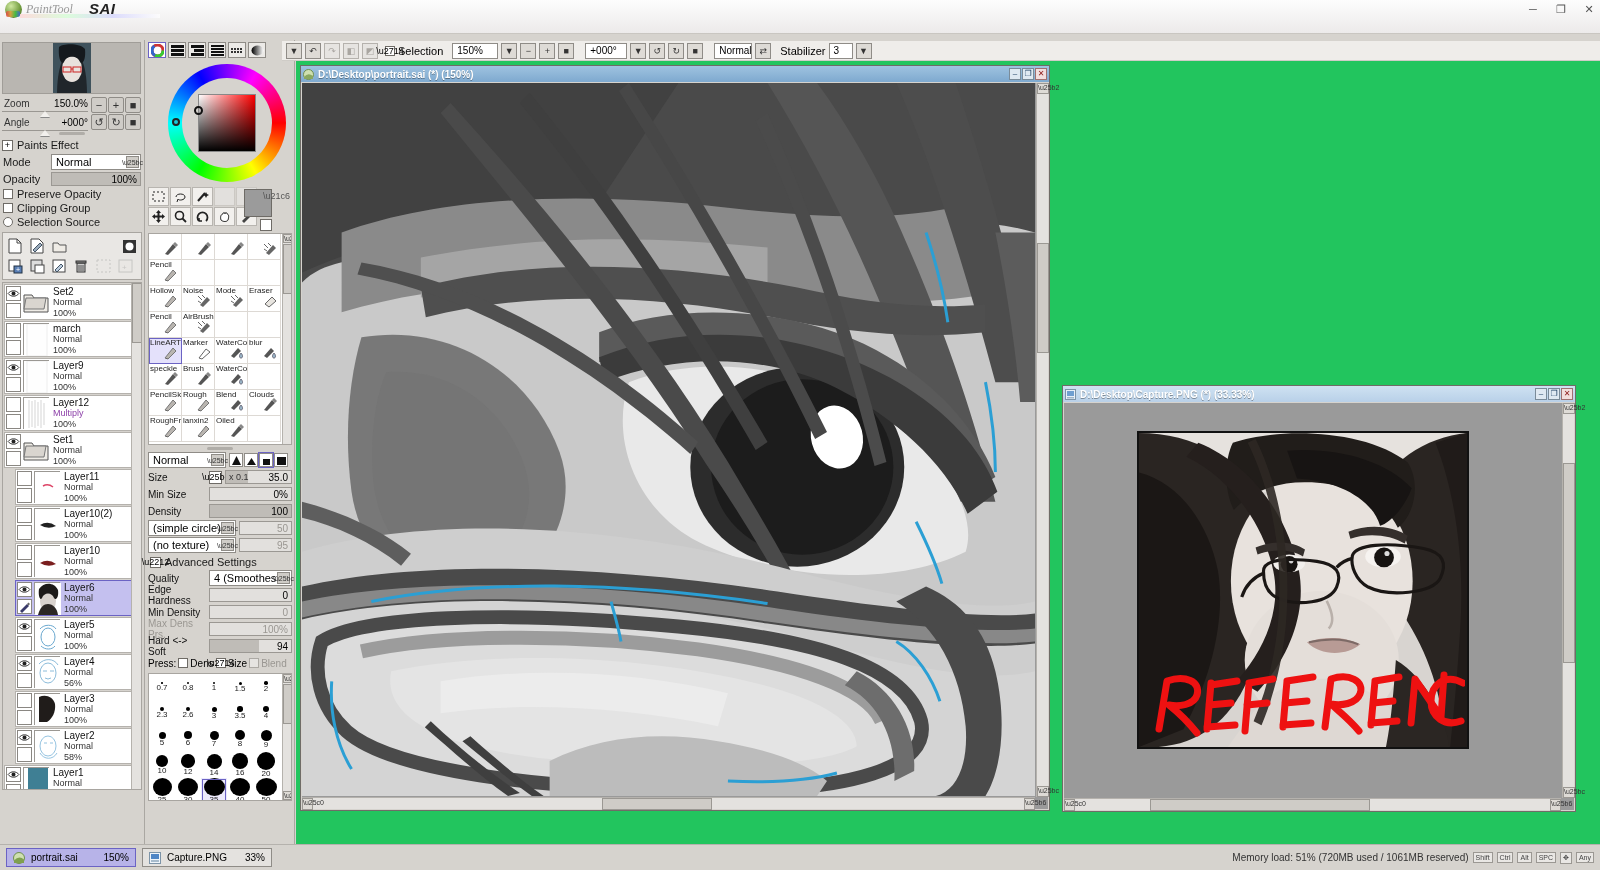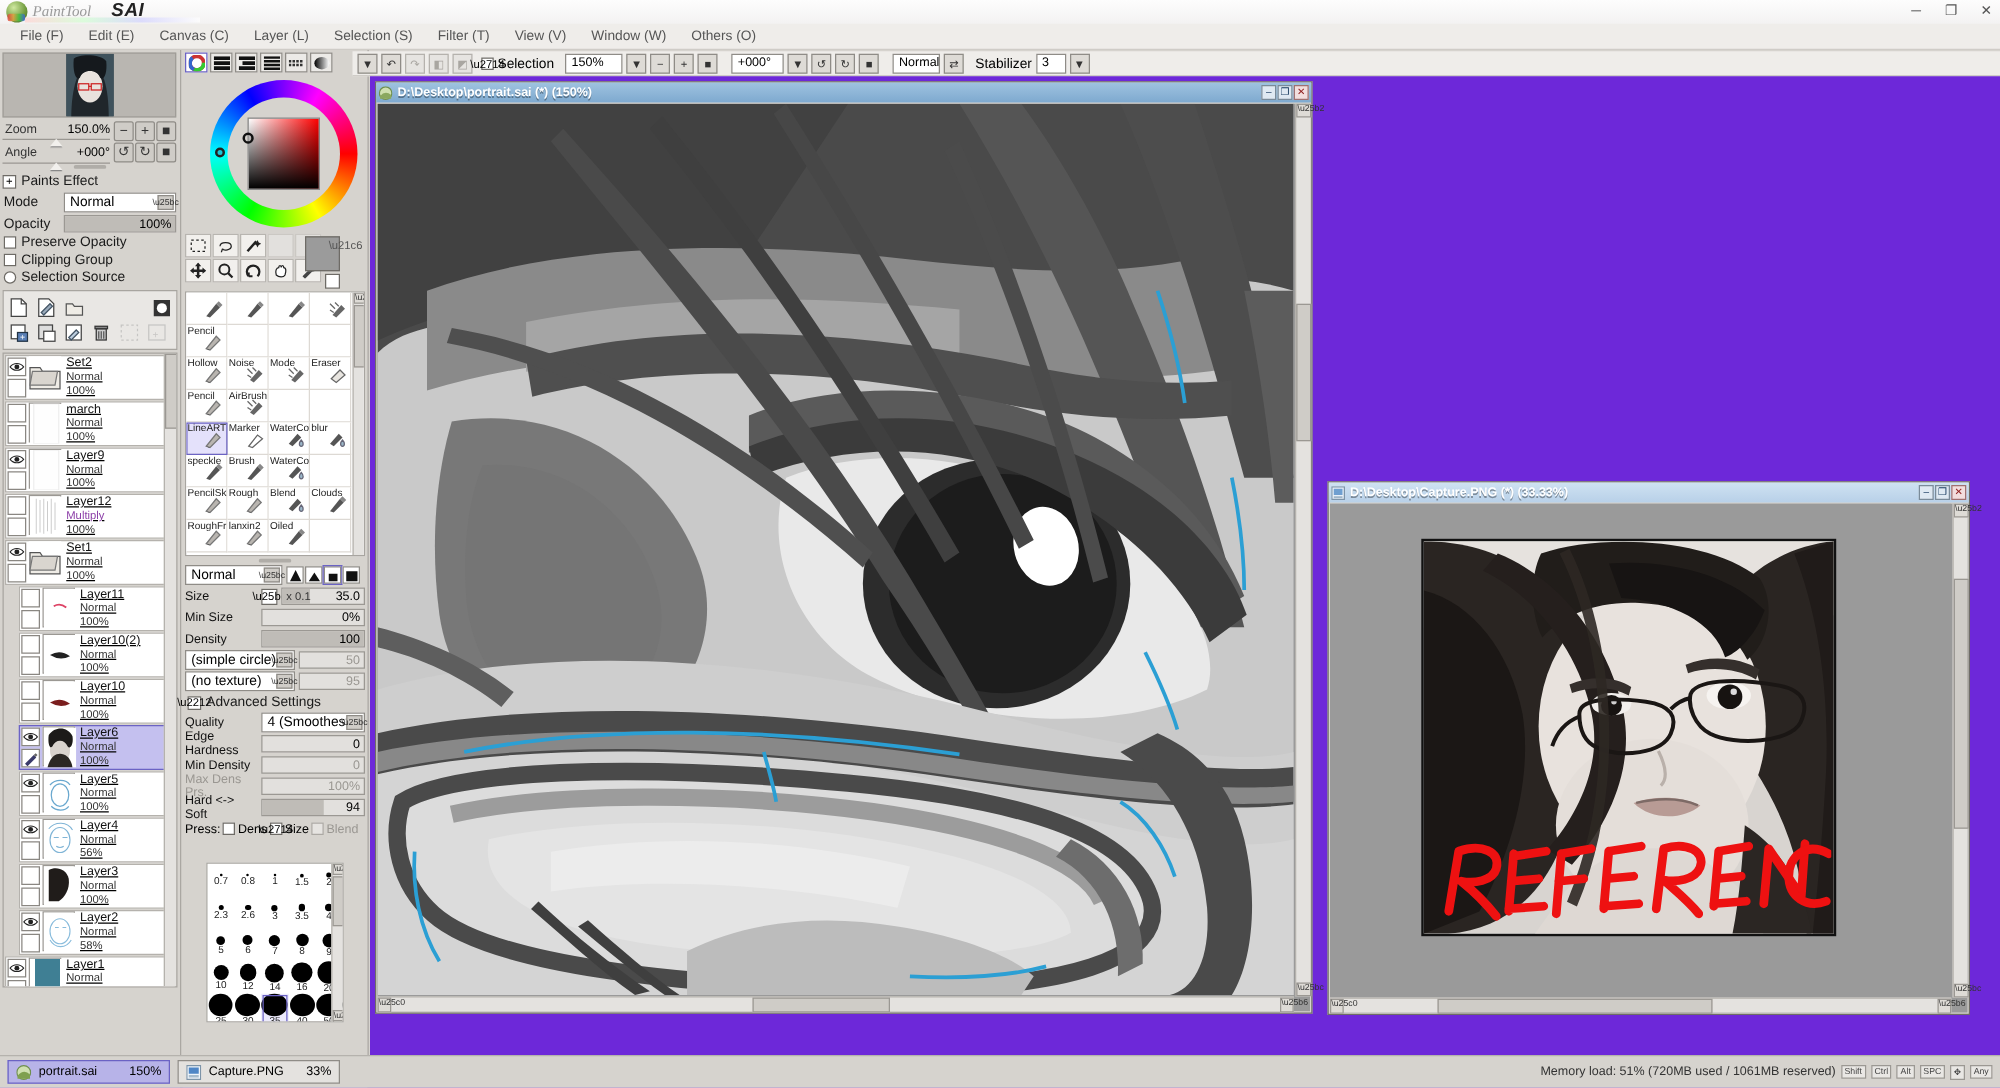--- a/index.html
+++ b/index.html
@@ -65,21 +65,21 @@
   .rad { width:10px;height:10px;border:1px solid #6e6b66;background:#fff;border-radius:50%; }
 
   .layer-tools { margin:3px 2px 0; background:#e9e7e4; border:1px solid #a8a5a0;
     padding:3px 2px; }
   .lt-row { display:flex; gap:2px; align-items:center; height:20px; }
   .lt-btn { width:20px;height:19px;display:flex;align-items:center;justify-content:center; }
 
   .layerlist { margin:2px 2px; background:#d6d3ce; border:1px solid #a8a5a0;
     height:508px; overflow:hidden; position:relative; }
   .layerrow { height:36px; background:#fff; border:1px solid #b5b2ad; margin:1px;
-    display:flex; position:relative;text-decoration:underline; }
+    display:flex; align-items:center; position:relative; }
   .layerrow.sel { background:#c4c0ef; border:1px solid #6b63c4; }
   .layerrow.indent { margin-left:12px; }
   .eyecol { width:17px; height:34px; display:flex; flex-direction:column; }
   .eyebox { width:15px;height:16px;border:1px solid #8a8782;background:#fff;margin:1px;
     display:flex;align-items:center;justify-content:center; }
   .lthumb { width:26px;height:32px;border:1px solid #9b9893;background:#fff;margin-left:1px; }
   .lmeta { margin-left:4px; line-height:11px; }
   .lname { font-size:10px; color:#111; }
   .lmode { font-size:9px; color:#333; }
   .lmode.mult { color:#8c3fa8; }
@@ -138,21 +138,21 @@
   .bar { position:relative; height:14px; background:#e2e0dd; border:1px solid #9b9893;
     flex:1; }
   .bar > .fill { position:absolute;left:0;top:0;bottom:0;background:#bfbcb7; }
   .bar > .txt { position:absolute; right:3px; top:1px; font-size:10px; }
   .bar.dim > .txt { color:#9a9792; }
   .shapes { display:flex; gap:1px; }
   .shp { width:14px;height:14px;border:1px solid #8f8c87;background:#fff;
     display:flex;align-items:flex-end;justify-content:center; }
   .shp.on { outline:1px solid #6b63c4; }
 
-  .sizegrid { margin:19px; background:#fff; border:1px solid #a8a5a0;
+  .sizegrid { margin:2px; background:#fff; border:1px solid #a8a5a0;
     height:128px; overflow:hidden; position:relative; }
   .szrow { display:flex; }
   .szcell { width:26px; height:26px; position:relative;
     display:flex;flex-direction:column;align-items:center;justify-content:center; }
   .szcell.sel { outline:1px solid #6b63c4; outline-offset:-2px; background:#eceafc; }
   .szdot { background:#000; border-radius:50%; }
   .sznum { font-size:8px; color:#222; line-height:8px; }
 
   
   .toolbar2 { position:absolute; left:282px; top:41px; width:1318px; height:20px;
@@ -160,21 +160,21 @@
     align-items:center; gap:3px; padding-left:4px; }
   .tbbtn { width:16px;height:16px;border:1px solid #8f8c87;background:#dedbd6;
     display:flex;align-items:center;justify-content:center;font-size:9px;color:#333; }
   .tbbtn.dim { color:#a9a6a1; background:#e6e4e1; border-color:#b5b2ad; }
   .tbfield { height:16px;background:#fff;border:1px solid #8f8c87; font-size:10px;
     display:flex;align-items:center;padding:0 4px; }
   .tbchk { display:flex;align-items:center;gap:3px;font-size:11px; }
 
   
   .mdi { position:absolute; left:296px; top:61px; right:0; bottom:26px;
-    background:#6d28d9; }
+    background:#22c55e; }
 
   .cwin { position:absolute; background:#d6d3ce; border:1px solid #6f6c67; }
   .cwin-title { height:16px; background:linear-gradient(#cfe2f2,#b8d0e8);
     display:flex;align-items:center;padding:0 2px; }
   .cwin-title.act { background:linear-gradient(#9fc3e0,#7ea9cf); }
   .cwin-ttxt { font-size:10px; font-weight:bold; color:#fff; margin-left:4px;
     text-shadow:0 1px 0 rgba(0,0,0,.35); }
   .cwin-btns { margin-left:auto; display:flex; gap:1px; }
   .cwb { width:12px;height:12px;background:#dfe9f2;border:1px solid #7a8b99;
     font-size:8px;line-height:10px;text-align:center;color:#13375c; }
@@ -213,31 +213,20 @@
     <div class="tb-swoosh"></div>
     <div class="tb-paint">PaintTool</div>
     <div class="tb-sai">SAI</div>
     <div class="win-btns">
       <div class="win-btn">─</div>
       <div class="win-btn">❐</div>
       <div class="win-btn">✕</div>
     </div>
   </div>
 
-  <div class="menubar" id="menubar">
-      <div class="menu-item">File (F)</div>
-      <div class="menu-item">Edit (E)</div>
-      <div class="menu-item">Canvas (C)</div>
-      <div class="menu-item">Layer (L)</div>
-      <div class="menu-item">Selection (S)</div>
-      <div class="menu-item">Filter (T)</div>
-      <div class="menu-item">View (V)</div>
-      <div class="menu-item">Window (W)</div>
-      <div class="menu-item">Others (O)</div>
-    </div>
 
   <div class="leftcol">
 
     <div class="nav-thumb">
       <div class="nav-thumb-img">
         <svg width="38" height="52" viewBox="0 0 38 52">
           <rect width="38" height="52" fill="#3f525c"></rect>
           <path d="M4 52 C4 28 9 10 19 8 C30 10 34 28 34 52 Z" fill="#20262b"></path>
           <ellipse cx="19" cy="26" rx="10" ry="13" fill="#e8e2dd"></ellipse>
           <path d="M6 4 C10 0 28 0 32 6 C33 16 30 22 27 19 C25 12 13 12 11 19 C8 22 5 15 6 4Z" fill="#15191d"></path>

